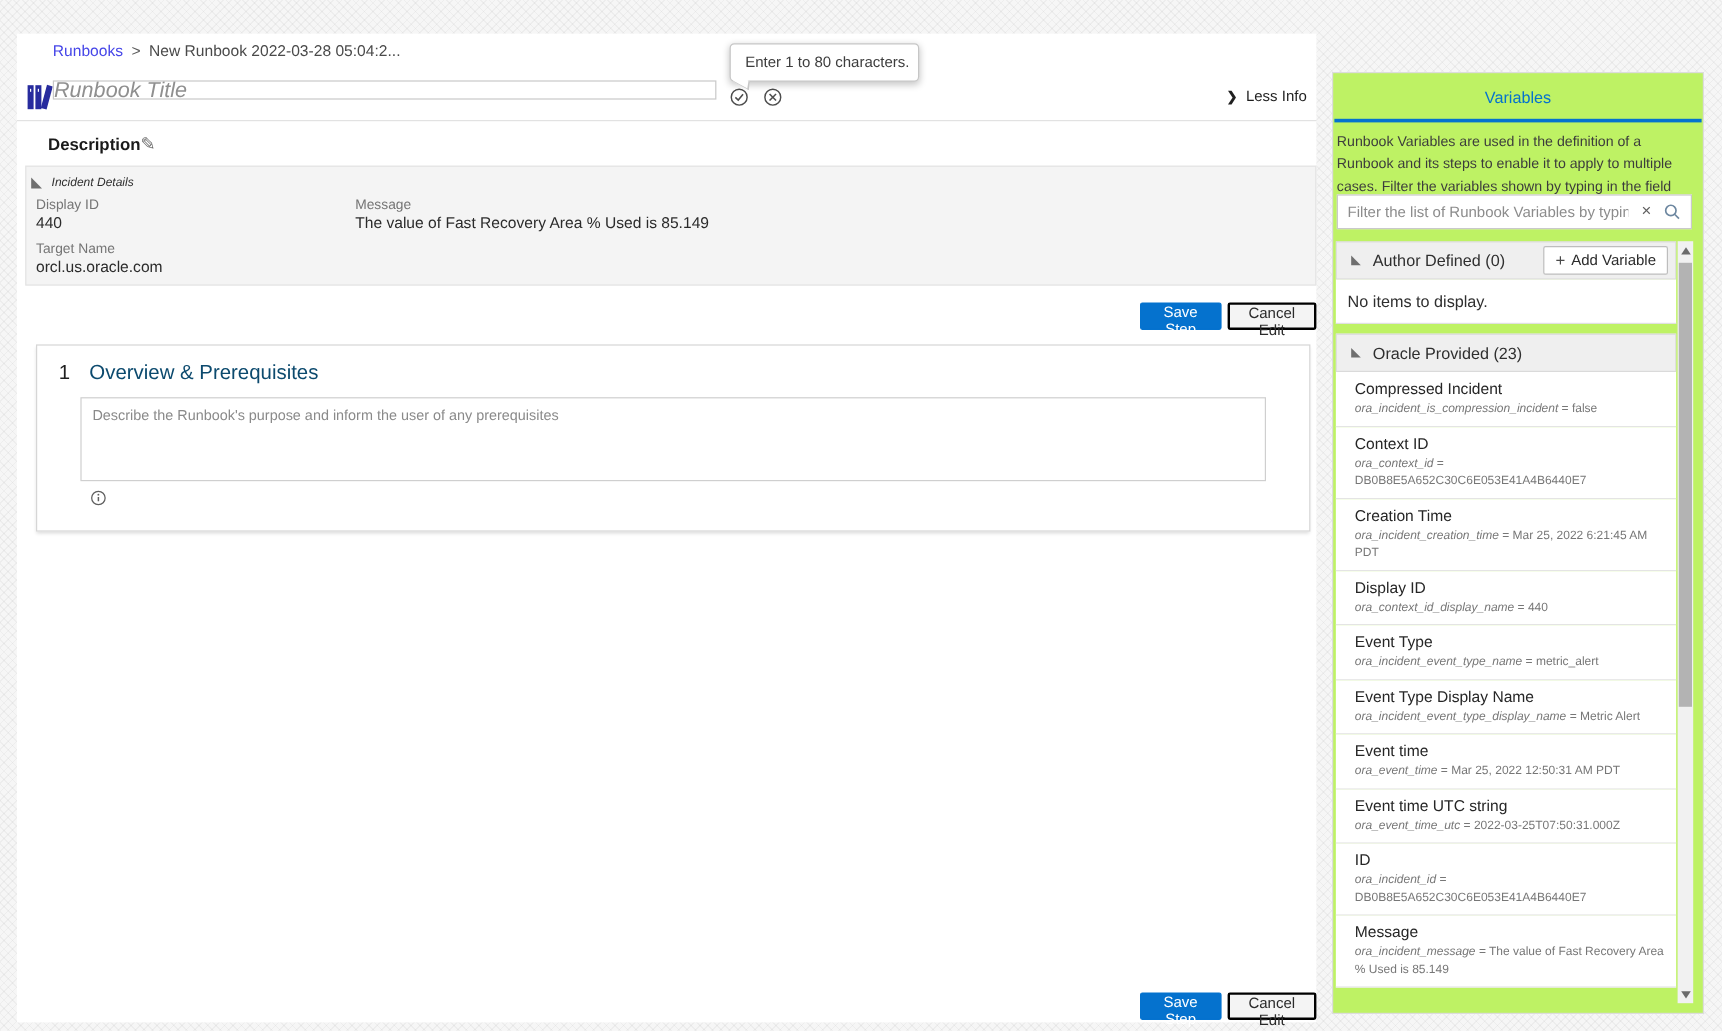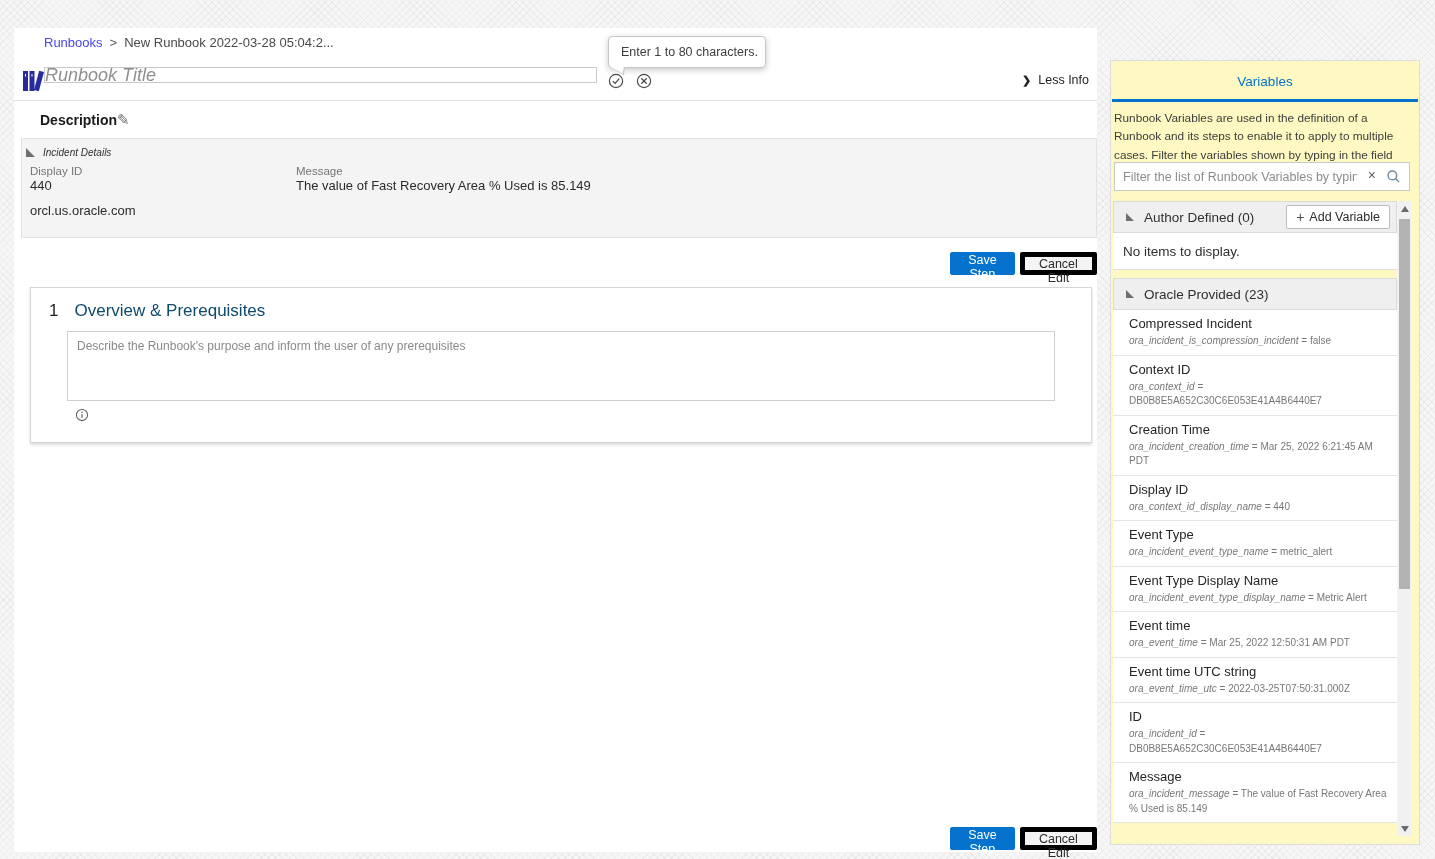--- a/index.html
+++ b/index.html
@@ -40,41 +40,41 @@
   .incident-title { font-size:10px; color:#2f2f2f;font-style:italic; }
   .incident-grid { margin-top:7px; display:grid; grid-template-columns:266px auto; grid-row-gap:9px; }
   .fld .lbl { font-size:11.5px; color:#757575; }
   .fld .val { font-size:13px; color:#2b2b2b; margin-top:1px; }
   
   .btn-row { position:absolute; display:flex; gap:5px; }
   .btn-row.top { left:936px; top:224px; }
   .btn-row.bottom { left:936px; top:799px; }
   .btn { height:23px; font-size:12.5px; font-family:"Liberation Sans",sans-serif; padding:0 11px; cursor:pointer; border-radius:2px; }
   .btn.primary { background:#0572ce; border:1px solid #0572ce; color:#fff; }
-  .btn.secondary { background:#f4f4f4; border:5px solid #000000; color:#2b2b2b; }
+  .btn.secondary { background:#f4f4f4; border:2px solid #000000; color:#2b2b2b; }
   
   .step-card { position:absolute; left:16px; top:259px; width:1062px; height:156px;
     background:#fff; border:1px solid #d6d6d6; box-shadow:0 2px 3px rgba(0,0,0,0.14); }
   .step-head { position:absolute; left:18px; top:13px; display:flex; gap:16px; align-items:baseline; }
   .step-num { font-size:17px; color:#1f1f1f; }
   .step-title { font-size:17px; color:#0c4a6e; }
   .step-textarea { position:absolute; left:36px; top:43px; width:988px; height:70px;
     border:1px solid #cfcfcf; resize:none; font-family:"Liberation Sans",sans-serif;
     font-size:12px; padding:7px 9px; color:#333; }
   .step-textarea::placeholder { color:#8a8a8a; }
   .step-info { position:absolute; left:44px; top:120px; cursor:pointer; }
   
   .tooltip { position:absolute; left:608px; top:36px; width:158px; height:32px; background:#fff;
     border:1px solid #c6c6c6; border-radius:4px; box-shadow:0 2px 6px rgba(0,0,0,0.22);
     display:flex; align-items:center; padding-left:12px; font-size:12.5px; color:#3d3d3d; z-index:50; }
   .tooltip .tip { position:absolute; left:4px; bottom:-6px; width:10px; height:10px; background:#fff;
     border-left:1px solid #c6c6c6; border-bottom:1px solid #c6c6c6; transform:skewX(40deg) rotate(-45deg); }
   
   .var-panel { position:absolute; left:1110px; top:60px; width:310px; height:785px;
-    background:#fef9c3; border:1px solid #dcdcdc; }
+    background:#bef264; border:1px solid #dcdcdc; }
   .var-tab { position:absolute; top:13px; width:100%; text-align:center; font-size:13.5px; color:#0572ce; cursor:pointer; }
   .var-tab-underline { position:absolute; top:38px; left:1px; right:1px; height:3px; background:#0572ce; }
   .var-desc { position:absolute; left:3px; top:48px; width:300px; font-size:11.8px; line-height:1.55; color:#3c3c3c; }
   .filter-wrap { position:absolute; left:3px; top:101px; width:296px; height:29px; }
   .filter-input { width:100%; height:100%; border:1px solid #c9c9c9; padding:2px 52px 2px 8px;
     font-family:"Liberation Sans",sans-serif; font-size:12.5px; color:#333; }
   .filter-input::placeholder { color:#8c8c8c; }
   .filter-clear { position:absolute; right:34px; top:6px; font-size:14px; color:#5f5f5f; cursor:pointer; line-height:1; }
   .filter-search { position:absolute; right:9px; top:7px; cursor:pointer; }
   .var-list { position:absolute; left:2px; top:140px; width:284px; height:644px; overflow:hidden; }
@@ -158,20 +158,21 @@
     <div class="incident-grid" style="padding-left:4px;">
       <div class="fld">
         <div class="lbl">Display ID</div>
         <div class="val">440</div>
       </div>
       <div class="fld">
         <div class="lbl">Message</div>
         <div class="val">The value of Fast Recovery Area % Used is 85.149</div>
       </div>
       <div class="fld">
+        <div class="lbl">Target Name</div>
         <div class="val">orcl.us.oracle.com</div>
       </div>
     </div>
   </div>
 
   <div class="btn-row top">
     <button class="btn primary">Save Step</button>
     <button class="btn secondary">Cancel Edit</button>
   </div>
 

